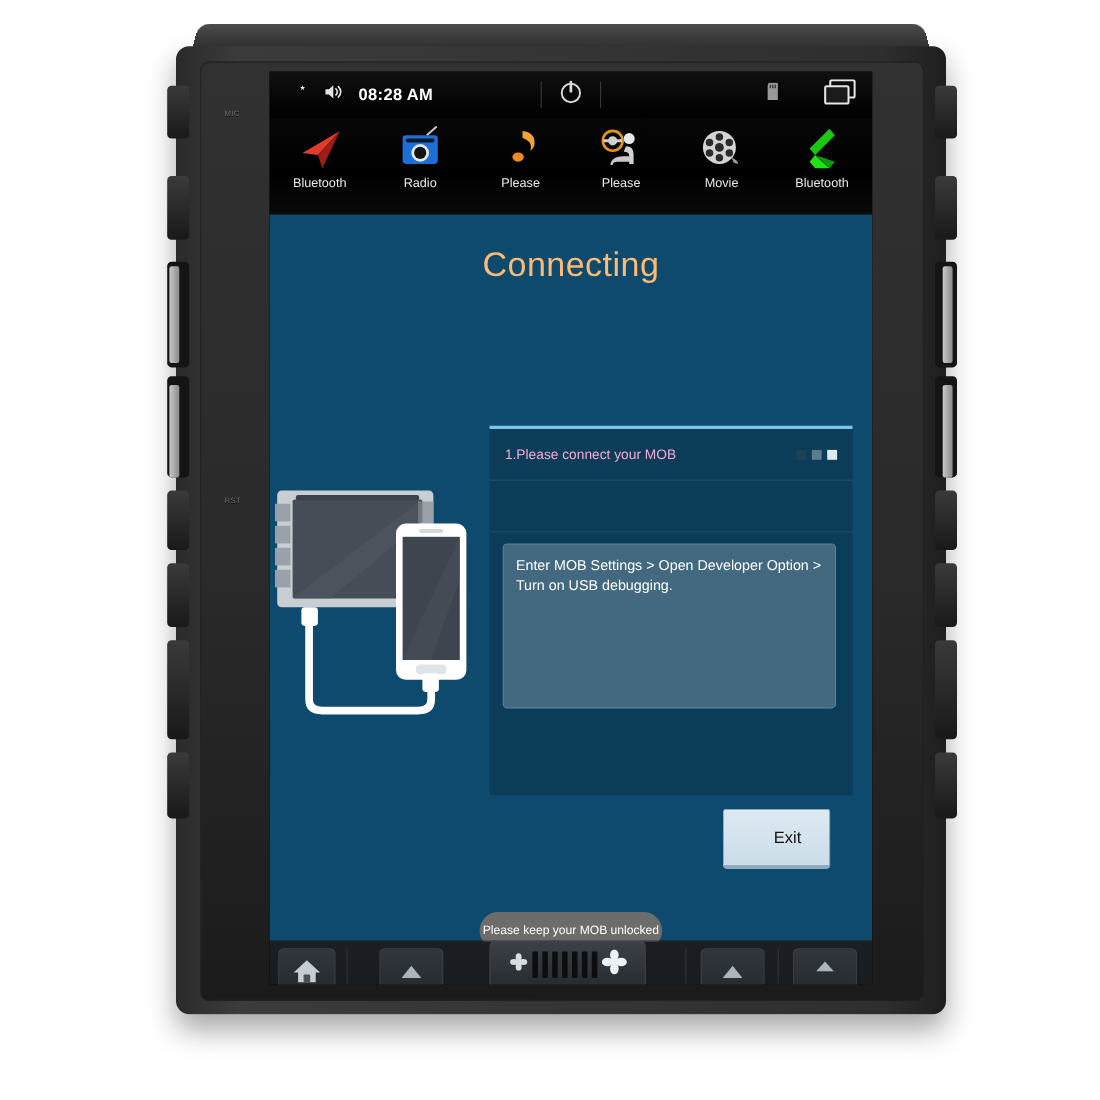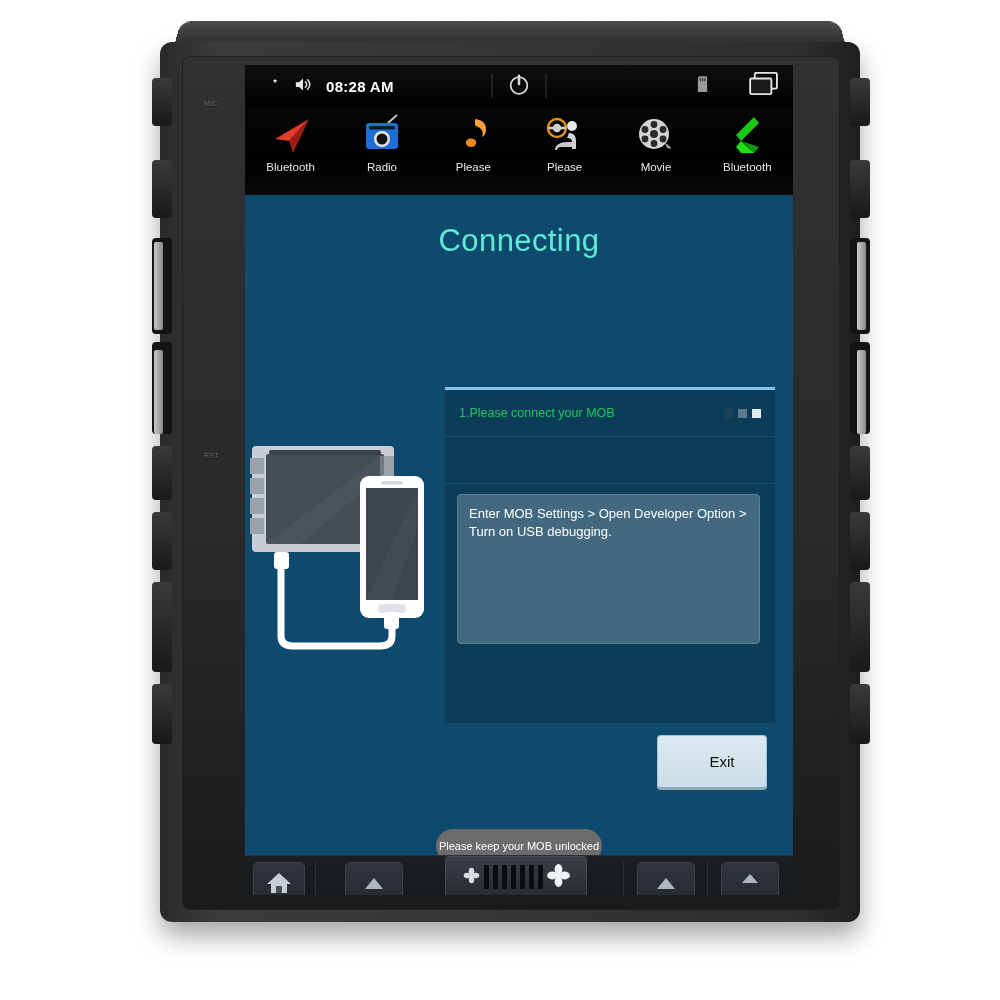--- a/index.html
+++ b/index.html
@@ -74,50 +74,50 @@
   .app-ico{height:50px;display:flex;align-items:center;justify-content:center;}
   .app-label{color:#e8e8e8;font-size:11.5px;margin-top:1px;white-space:nowrap;}
 
   
   #main-view{
     position:absolute;left:0;top:130px;width:548px;height:660px;
     background:#0d4a6e;
   }
   #title{
     position:absolute;left:0;top:28px;width:100%;text-align:center;
-    color:#5eead4;font-size:31px;font-weight:400;letter-spacing:.4px;
+    color:#fdba74;font-size:31px;font-weight:400;letter-spacing:.4px;
   }
   
   #illu{position:absolute;left:5px;top:245px;width:200px;height:240px;}
 
   
   #steps-card{
     position:absolute;left:200px;top:192px;width:330px;height:336px;
     background:#0b3c58;
     border-top:3px solid #7fc4e8;
     box-sizing:border-box;
   }
   .step-row{
     height:47px;display:flex;align-items:center;padding:0 14px;
     border-bottom:1px solid #17536f;box-sizing:border-box;position:relative;
   }
   .step-row.blank{border-bottom:1px solid #17536f;}
-  .step-text{font-size:12.5px;color:#22c55e;}
+  .step-text{font-size:12.5px;color:#f9a8d4;}
   .step-text.pending{color:#9fd3ef;}
   .dots{position:absolute;right:14px;display:flex;gap:5px;}
   .dot{width:9px;height:9px;}
   #hint-box{
     position:absolute;left:12px;top:104px;width:303px;height:150px;
     background:#42697f;border:1px solid #5c8199;border-radius:4px;
     box-sizing:border-box;padding:10px 11px;
   }
   #hint-text{color:#ffffff;font-size:13px;line-height:1.38;}
 
   #exit-btn{
-    position:absolute;left:412px;top:540px;width:110px;height:55px;
+    position:absolute;left:412px;top:540px;width:98px;height:55px;
     background:linear-gradient(180deg,#dde9f1 0%,#cbdde9 100%);
     border:1px solid #a9c3d3;border-bottom:3px solid #8fa9ba;border-radius:4px;
     color:#111;font-size:15px;display:flex;align-items:center;justify-content:center;
     cursor:pointer;box-sizing:border-box;padding-left:20px;
   }
   #toast{
     position:absolute;left:191px;top:610px;width:166px;height:34px;
     background:#6c6c6a;border-radius:17px;
     color:#ffffff;font-size:11px;display:flex;align-items:center;justify-content:center;margin-top:24px;
   }

